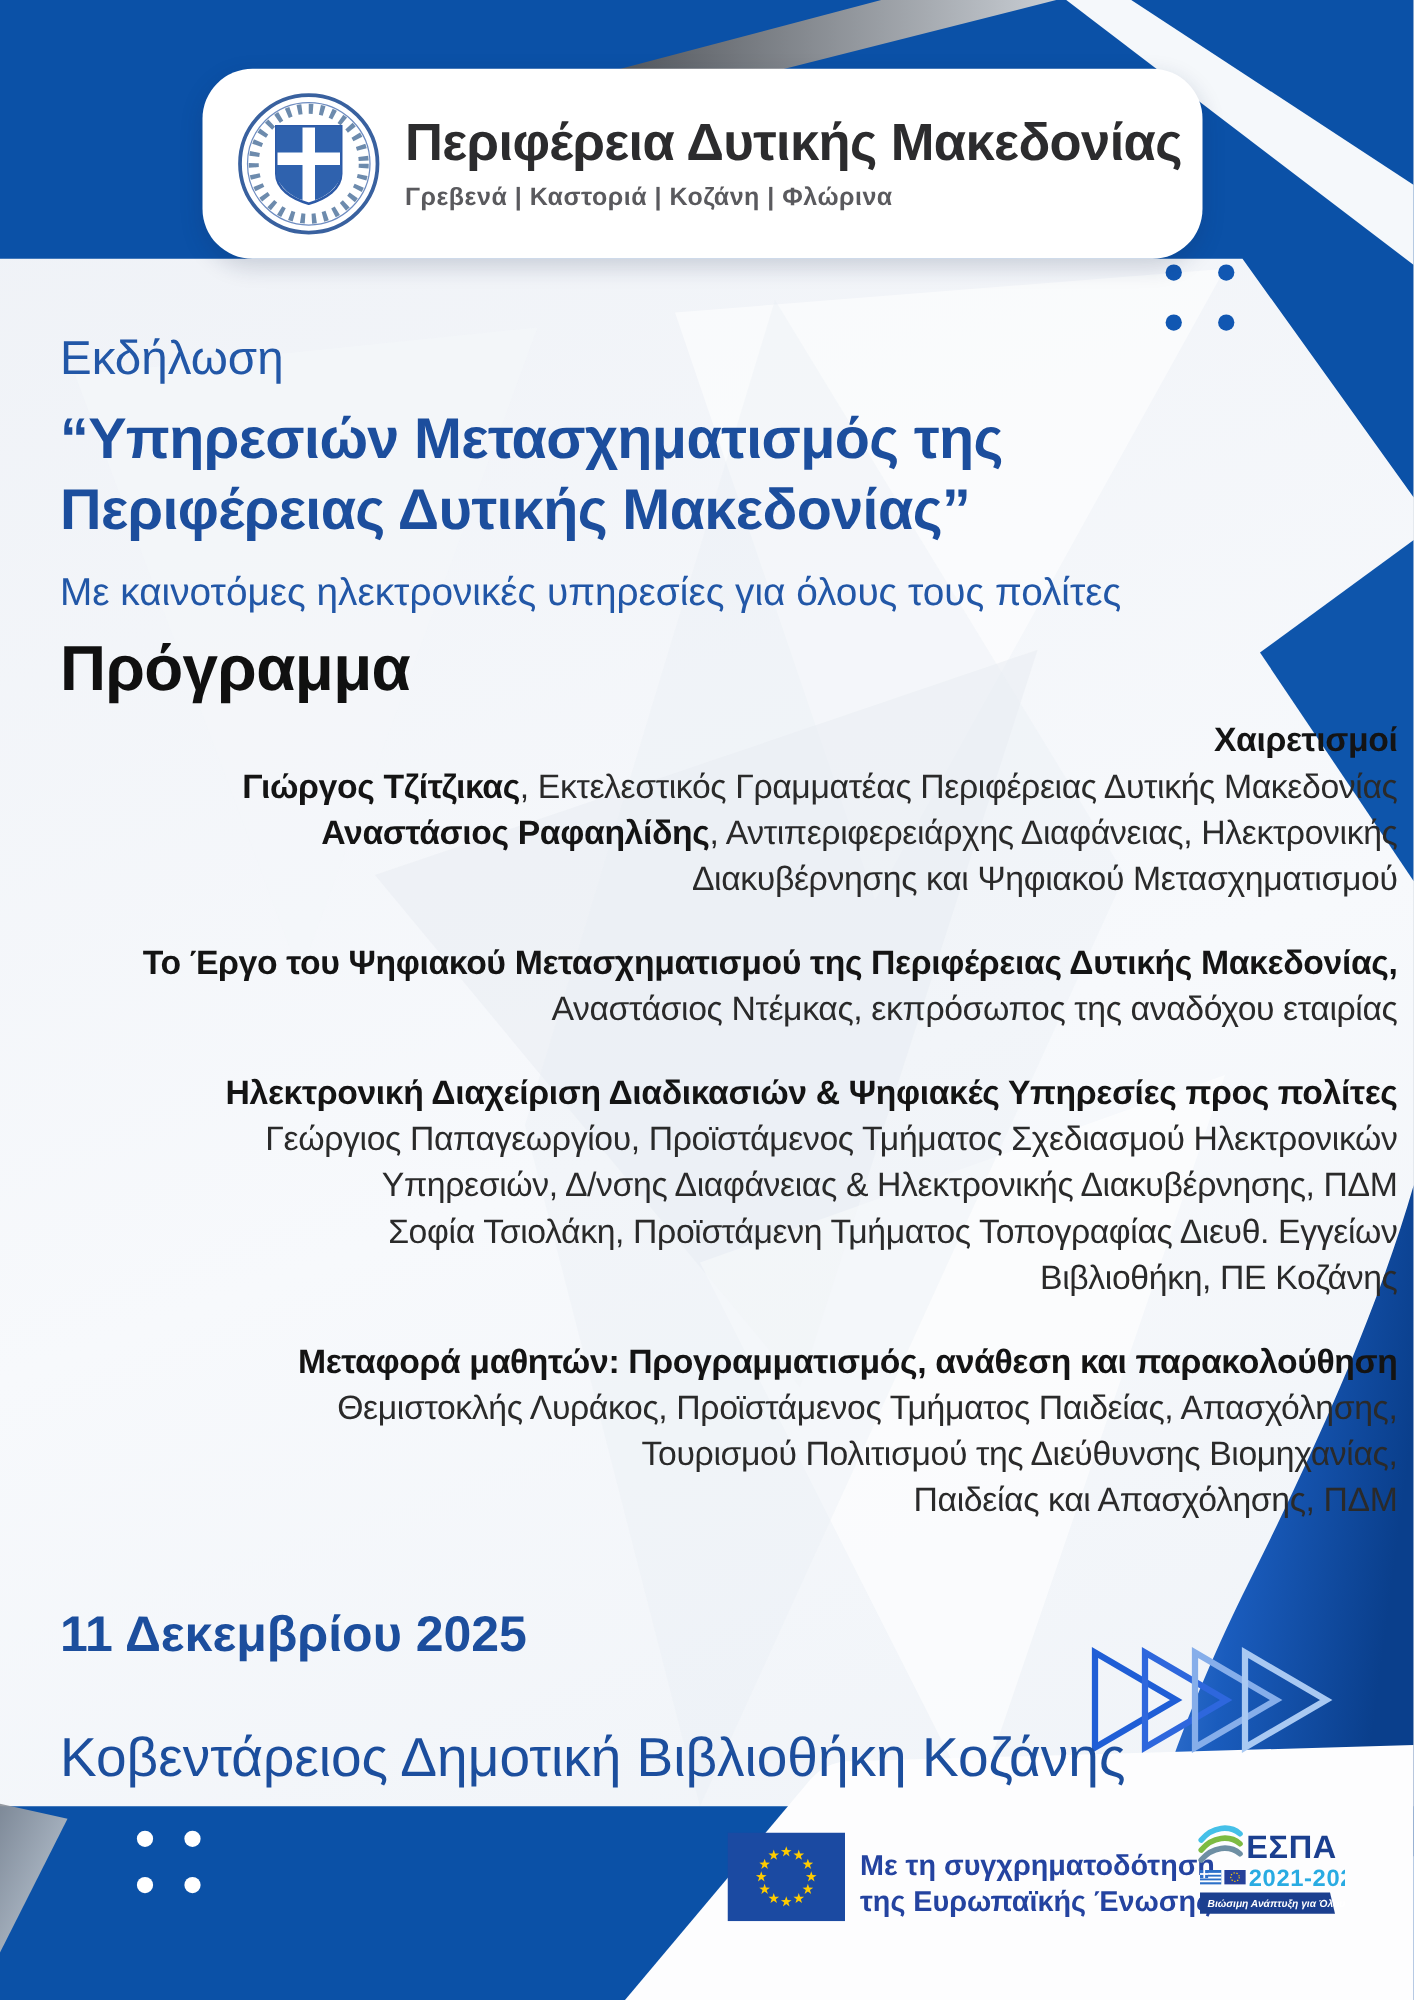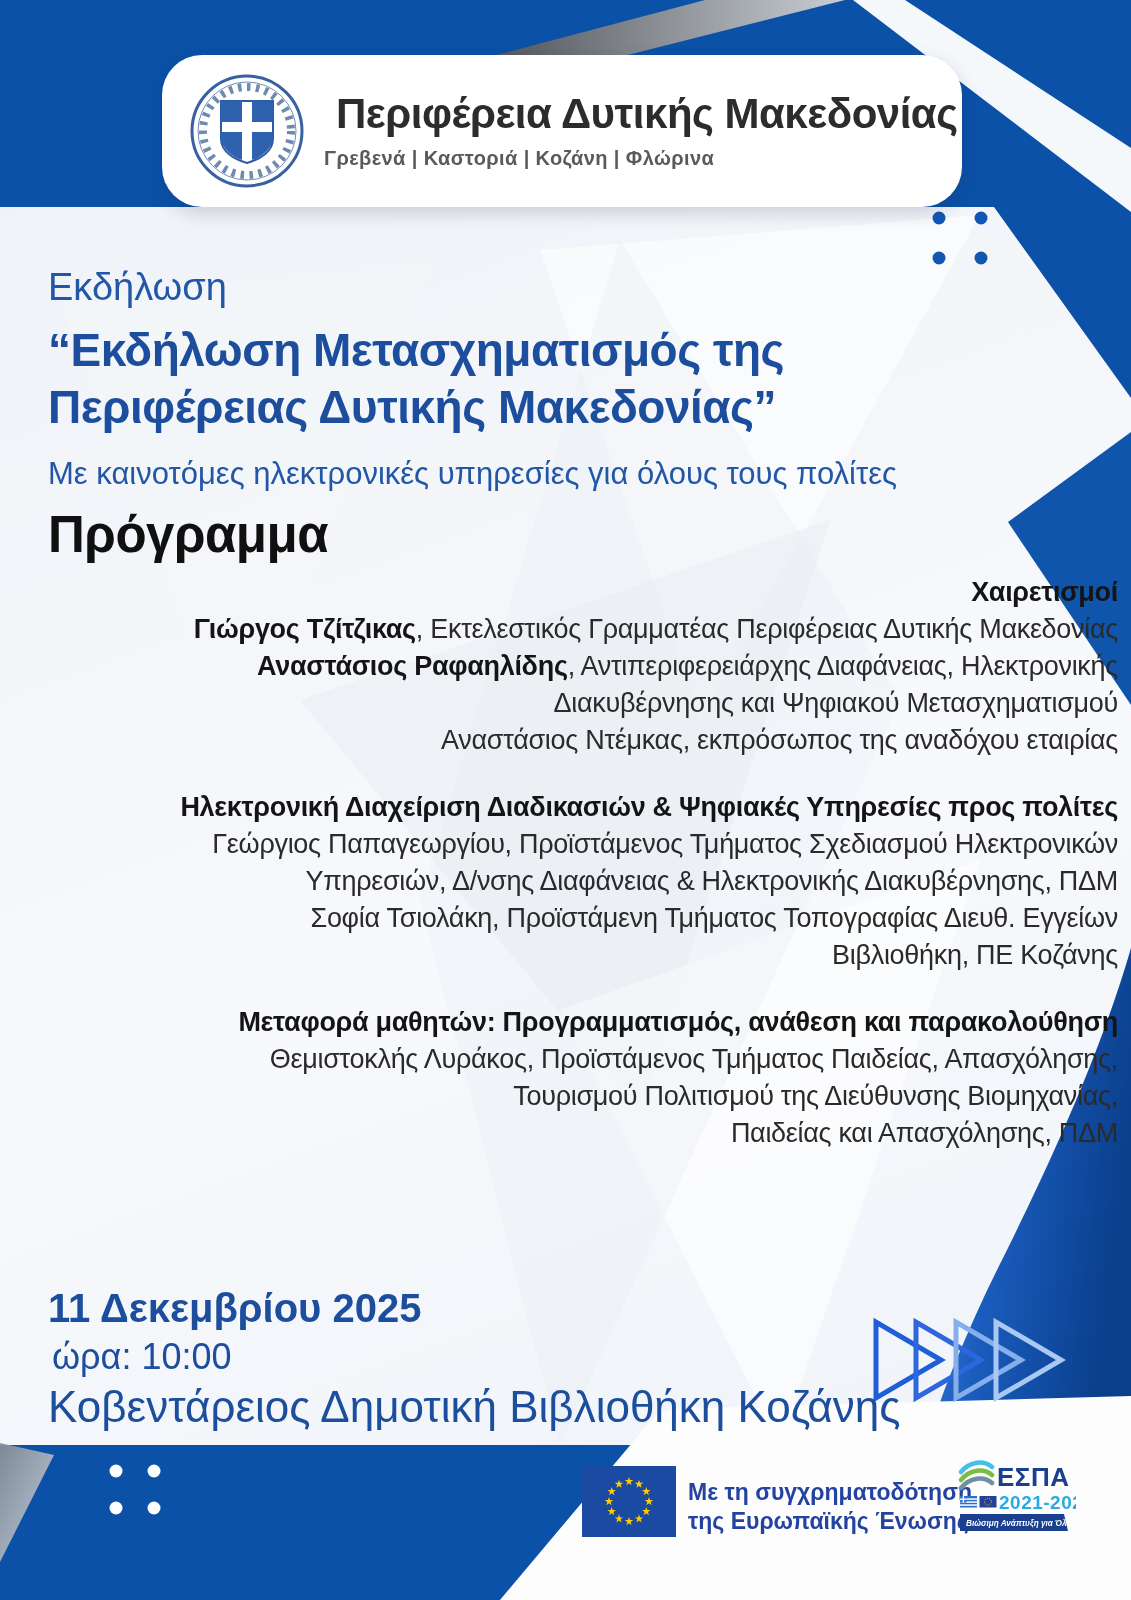--- a/index.html
+++ b/index.html
@@ -11,21 +11,21 @@
   .bg{position:absolute;left:0;top:0;width:1131px;height:1600px;}
   
   .header-card{
     position:absolute;left:162px;top:55px;width:800px;height:152px;
     background:#ffffff;border-radius:40px;
     box-shadow:0 6px 18px rgba(20,40,80,.18);
     display:flex;align-items:center;
   }
   .emblem{margin-left:26px;flex:0 0 auto;}
   .org-text{margin-left:18px;}
-  .org-name{font-size:42px;font-weight:700;color:#2c2c2e;letter-spacing:-0.5px;line-height:1.05;margin-left:12px;}
+  .org-name{font-size:42px;font-weight:700;color:#2c2c2e;letter-spacing:-0.5px;line-height:1.05;}
   .org-sub{margin-top:10px;font-size:20px;font-weight:600;color:#5a5a5e;letter-spacing:.4px;}
   
   .abs{position:absolute;}
   .kicker{left:48px;top:266px;font-size:38px;color:#2257a7;}
   .hero-title{left:48px;top:322px;font-size:46px;line-height:57px;font-weight:700;color:#1c4e9d;letter-spacing:-0.5px;}
   .hero-sub{left:48px;top:456px;font-size:31px;color:#2257a7;}
   .prog-head{left:48px;top:505px;font-size:51px;font-weight:700;color:#101010;letter-spacing:-0.5px;}
   
   .program{left:48px;top:574px;width:1070px;}
   .pline{font-size:27px;line-height:37px;letter-spacing:-0.3px;white-space:nowrap;text-align:right;}
@@ -120,45 +120,45 @@
       </g>
     </svg>
     <div class="org-text">
       <div class="org-name">Περιφέρεια Δυτικής Μακεδονίας</div>
       <div class="org-sub">Γρεβενά | Καστοριά | Κοζάνη | Φλώρινα</div>
     </div>
   </div>
 
   <div class="abs kicker">Εκδήλωση</div>
   <div class="abs hero-title">
-    <div>“Εκδήλωση Μετασχηματισμός της</div>
+    <div>“Υπηρεσιών Μετασχηματισμός της</div>
     <div>Περιφέρειας Δυτικής Μακεδονίας”</div>
   </div>
   <div class="abs hero-sub">Με καινοτόμες ηλεκτρονικές υπηρεσίες για όλους τους πολίτες</div>
 
   <div class="abs prog-head">Πρόγραμμα</div>
   <div class="abs program">
     <div class="pline"><span class="pb">Χαιρετισμοί</span><span class="pr"></span></div>
     <div class="pline"><span class="pb">Γιώργος Τζίτζικας</span><span class="pr">, Εκτελεστικός Γραμματέας Περιφέρειας Δυτικής Μακεδονίας</span></div>
     <div class="pline"><span class="pb">Αναστάσιος Ραφαηλίδης</span><span class="pr">, Αντιπεριφερειάρχης Διαφάνειας, Ηλεκτρονικής</span></div>
     <div class="pline"><span class="pb"></span><span class="pr">Διακυβέρνησης και Ψηφιακού Μετασχηματισμού</span></div>
+    <div class="pline gap"><span class="pb">Το Έργο του Ψηφιακού Μετασχηματισμού της Περιφέρειας Δυτικής Μακεδονίας,</span><span class="pr"></span></div>
     <div class="pline"><span class="pb"></span><span class="pr">Αναστάσιος Ντέμκας, εκπρόσωπος της αναδόχου εταιρίας</span></div>
     <div class="pline gap"><span class="pb">Ηλεκτρονική Διαχείριση Διαδικασιών &amp; Ψηφιακές Υπηρεσίες προς πολίτες</span><span class="pr"></span></div>
     <div class="pline"><span class="pb"></span><span class="pr">Γεώργιος Παπαγεωργίου, Προϊστάμενος Τμήματος Σχεδιασμού Ηλεκτρονικών</span></div>
     <div class="pline"><span class="pb"></span><span class="pr">Υπηρεσιών, Δ/νσης Διαφάνειας &amp; Ηλεκτρονικής Διακυβέρνησης, ΠΔΜ</span></div>
     <div class="pline"><span class="pb"></span><span class="pr">Σοφία Τσιολάκη, Προϊστάμενη Τμήματος Τοπογραφίας Διευθ. Εγγείων</span></div>
     <div class="pline"><span class="pb"></span><span class="pr">Βιβλιοθήκη, ΠΕ Κοζάνης</span></div>
     <div class="pline gap"><span class="pb">Μεταφορά μαθητών: Προγραμματισμός, ανάθεση και παρακολούθηση</span><span class="pr"></span></div>
     <div class="pline"><span class="pb"></span><span class="pr">Θεμιστοκλής Λυράκος, Προϊστάμενος Τμήματος Παιδείας, Απασχόλησης,</span></div>
     <div class="pline"><span class="pb"></span><span class="pr">Τουρισμού Πολιτισμού της Διεύθυνσης Βιομηχανίας,</span></div>
     <div class="pline"><span class="pb"></span><span class="pr">Παιδείας και Απασχόλησης, ΠΔΜ</span></div>
   </div>
 
   <div class="abs sch-date">11 Δεκεμβρίου 2025</div>
-  <div class="abs sch-time">ώρα: 10:00</div>
   <div class="abs sch-venue">Κοβεντάρειος Δημοτική Βιβλιοθήκη Κοζάνης</div>
 
   <svg class="eu-flag" width="94" height="71" viewBox="0 0 94 71" xmlns="http://www.w3.org/2000/svg">
     <rect width="94" height="71" fill="#1b4aa2"></rect>
     <defs>
       <path id="star" d="M0,-4.5 L1.03,-1.42 L4.28,-1.39 L1.66,0.54 L2.64,3.64 L0,1.75 L-2.64,3.64 L-1.66,0.54 L-4.28,-1.39 L-1.03,-1.42 Z" fill="#ffcc00"></path>
     </defs>
     <g transform="translate(47,35.5)">
       <use href="#star" x="0" y="-20"></use>
         <use href="#star" x="10" y="-17.3"></use>

